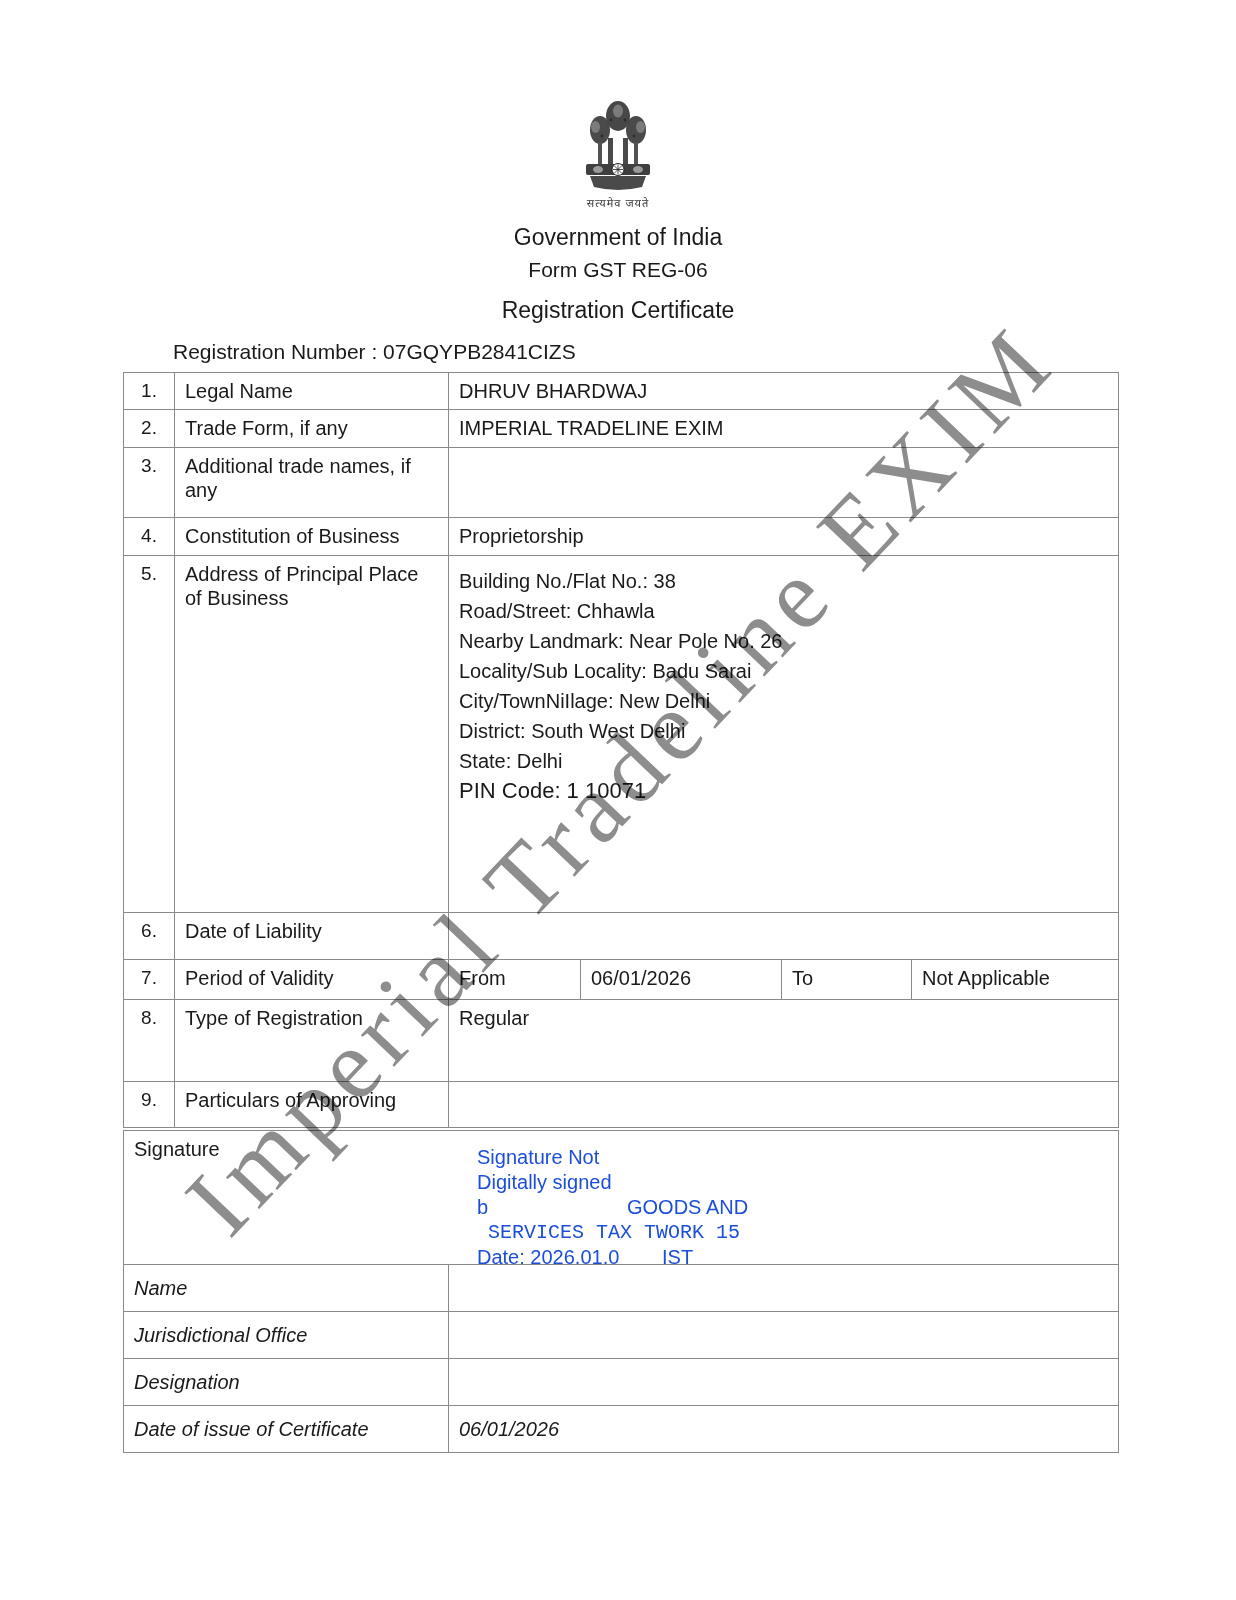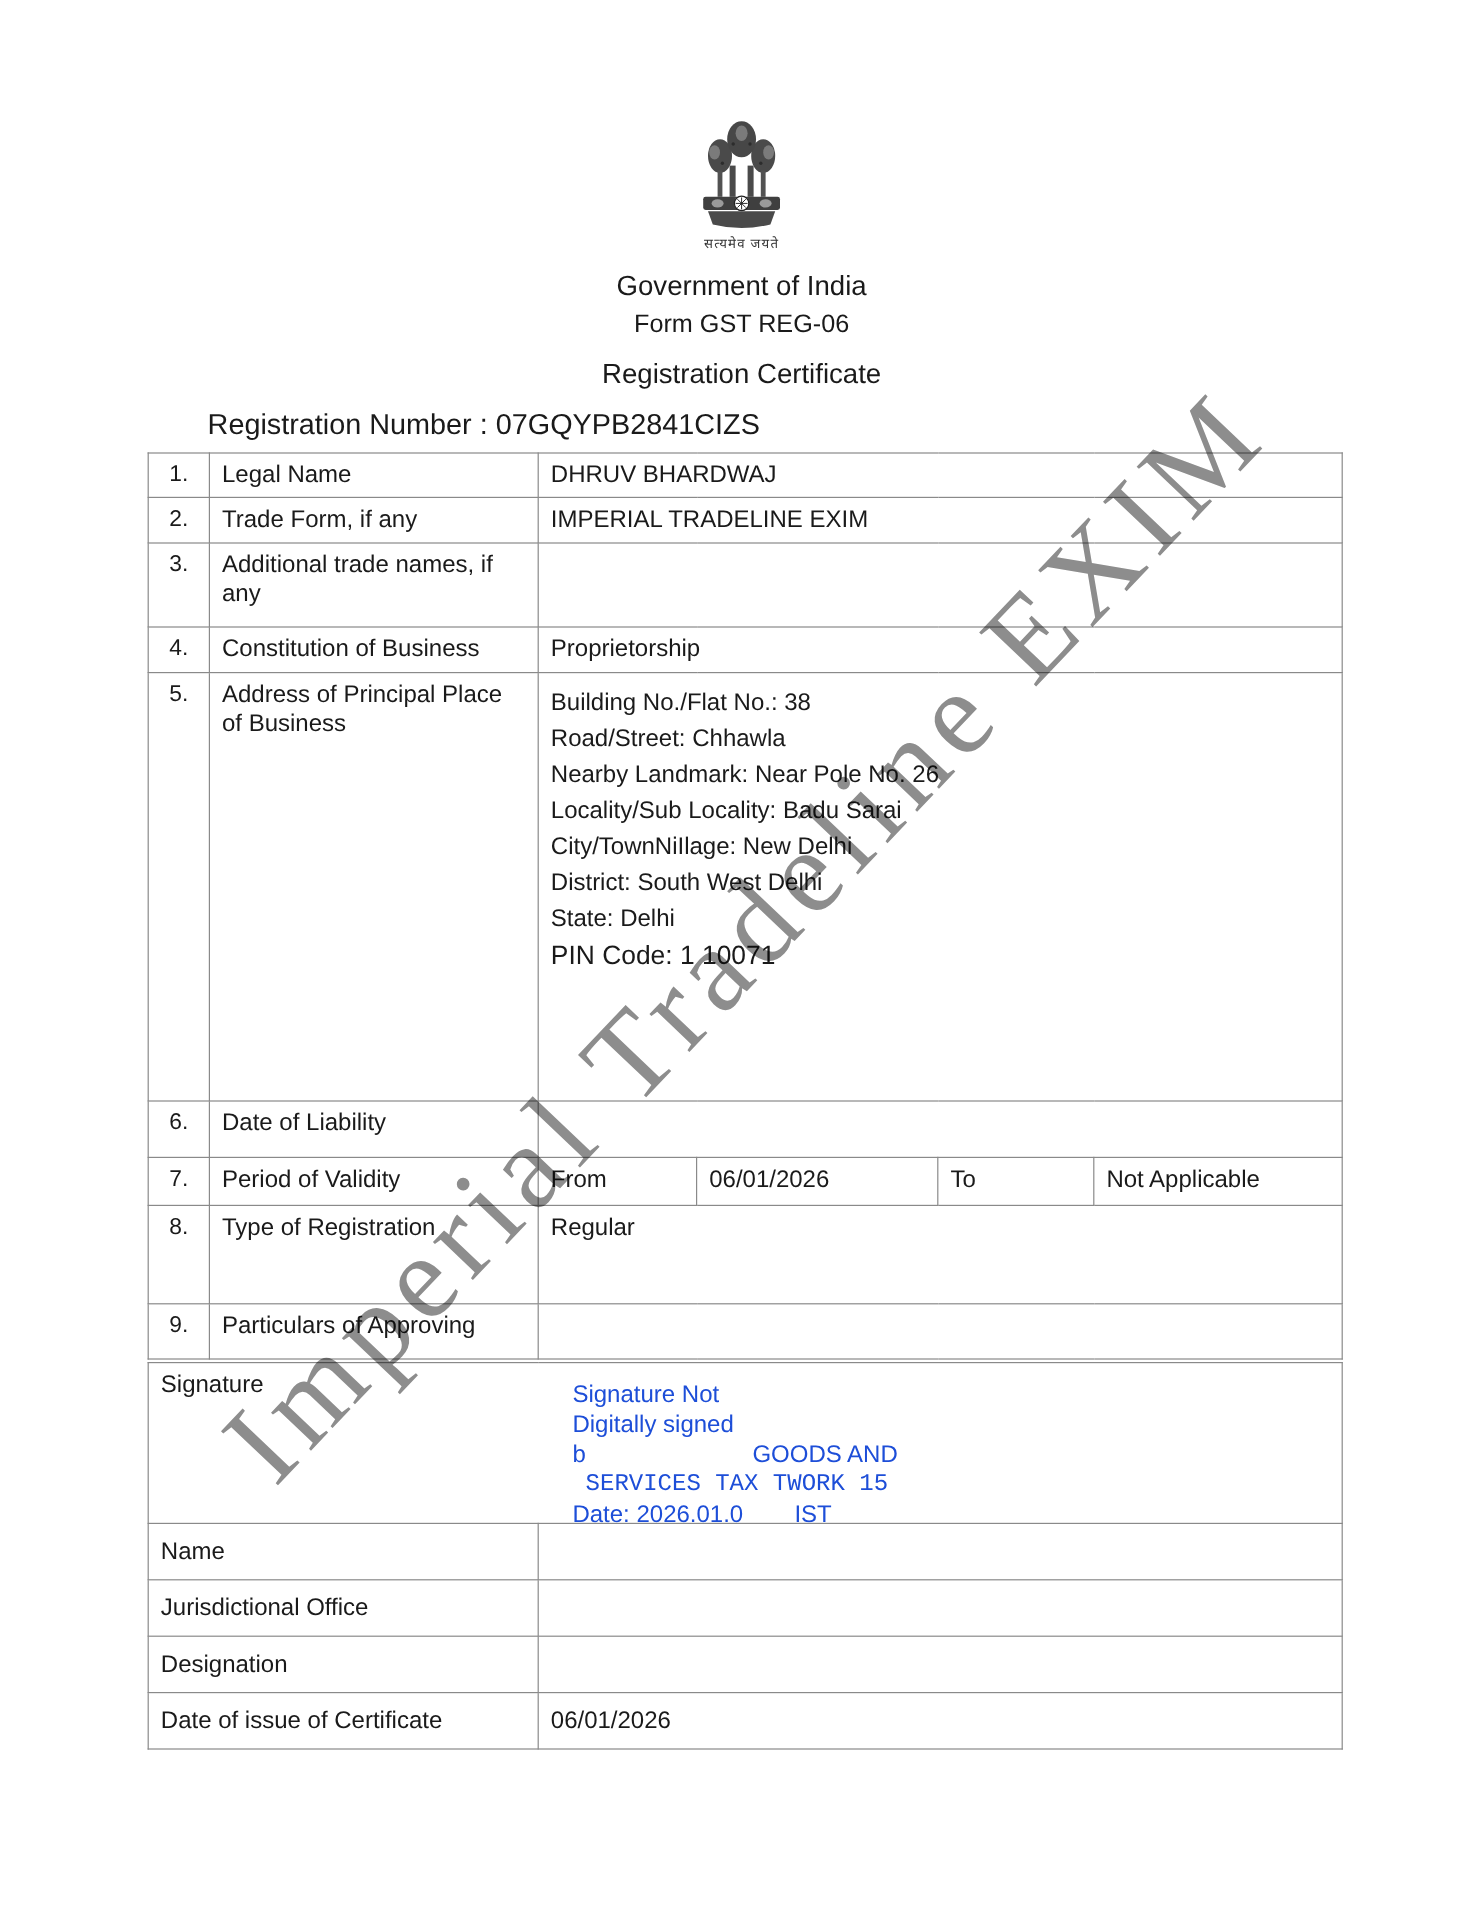--- a/index.html
+++ b/index.html
@@ -11,31 +11,31 @@
     font-family:"Liberation Serif",serif;font-size:100px;letter-spacing:8px;
     color:#8d8d8d;white-space:nowrap;z-index:6;mix-blend-mode:multiply;pointer-events:none;}
   
   .hdr{text-align:center;}
   .emblem{width:90px;margin:92px auto 0;text-align:center;}
   .motto{font-size:11px;color:#333;letter-spacing:1px;line-height:14px;}
   .gov{font-size:23px;margin-top:14px;}
   .form{font-size:21px;margin-top:7px;}
   .rule{font-size:18px;margin-top:6px;}
   .title{font-size:23px;margin-top:15px;}
-  .regline{margin:16px 0 0 173px;font-size:24px;}
+  .regline{margin:16px 0 0 173px;font-size:21px;}
   
   table{border-collapse:collapse;table-layout:fixed;margin-left:123px;width:995px;}
   td{border:1px solid #8a8a8a;vertical-align:top;padding:6px 10px;font-size:20px;line-height:24px;
      overflow:hidden;word-wrap:break-word;}
   td.num{text-align:center;padding:6px 2px;font-size:19px;}
   td.addr{padding-top:10px;}
   .addr div{line-height:30px;}
   .addr .pin{font-size:22px;}
   .t2{margin-top:2px;}
-  td.mid{vertical-align:middle;padding:2px 10px;}
+  td.mid{vertical-align:middle;padding:2px 10px;font-style:italic;}
   td.sigcell{position:relative;}
   .stamp{position:absolute;left:353px;top:14px;font-size:20px;line-height:25px;color:#1d4ed8;}
   .stamp .w1{display:inline-block;width:150px;}
   .stamp .w2{display:inline-block;width:185px;}
   .stamp .l3{padding-left:11px;font-family:Liberation Mono, monospace;}
 </style>
 </head>
 <body>
 
 <div class="page">

